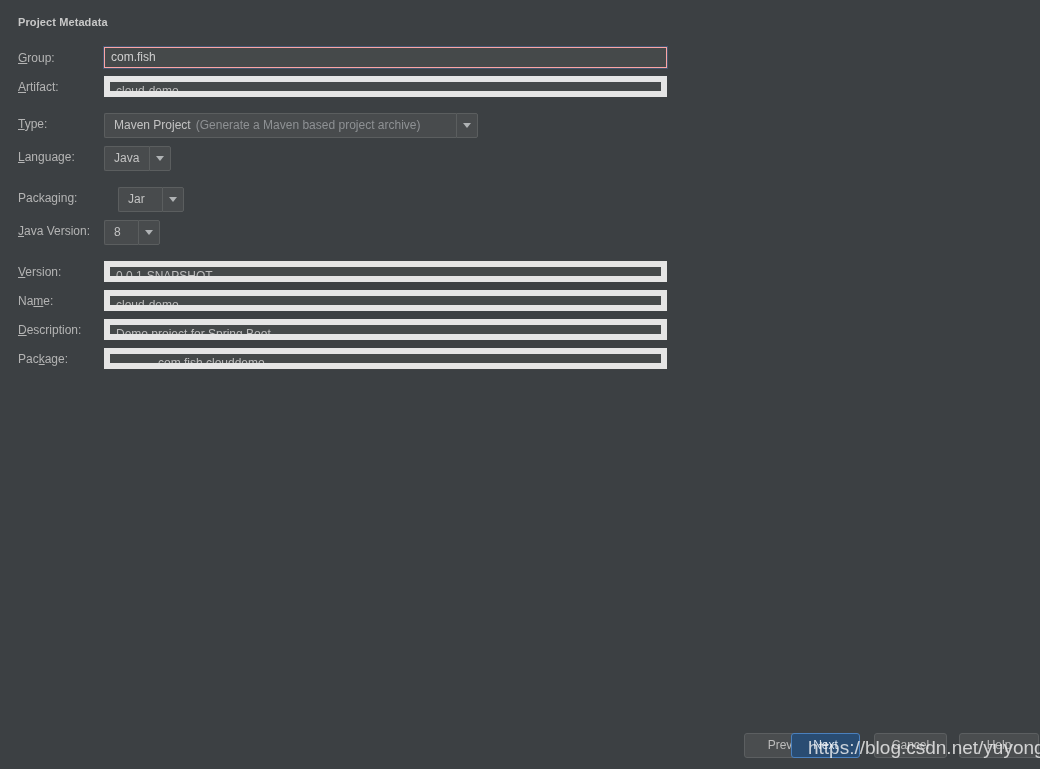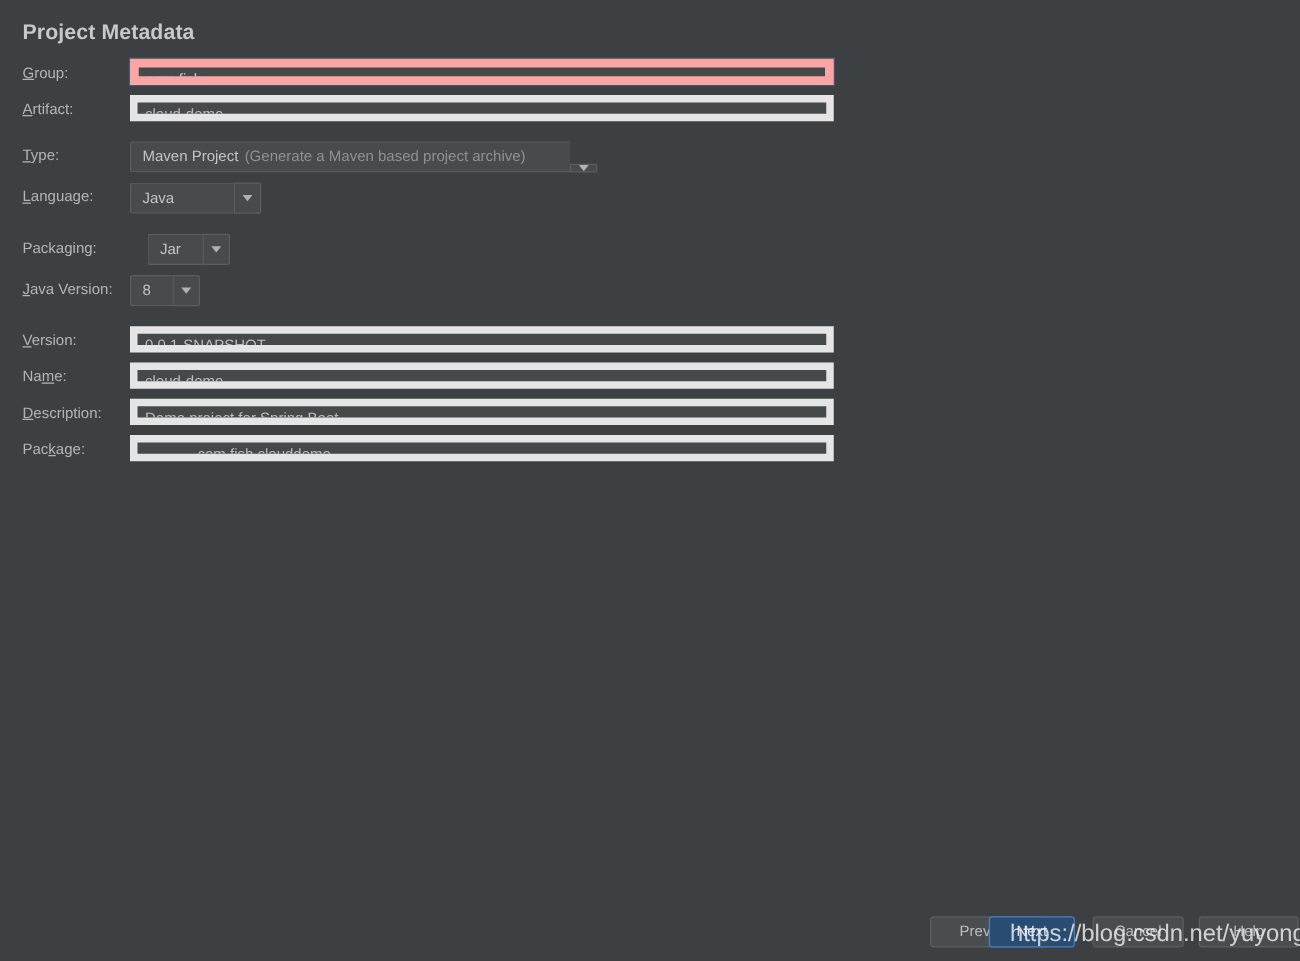--- a/index.html
+++ b/index.html
@@ -23,21 +23,21 @@
     left: 0; top: 0;
     width: 1040px;
     height: 769px;
   }
 
   .section-title {
     position: absolute;
     left: 18px;
     top: 16px;
     font-weight: bold;
-    font-size: 17px;
+    font-size: 11px;
     color: #c8c8c8;
     letter-spacing: 0.1px;
   }
 
   
   .row {
     position: absolute;
     left: 0;
     height: 22px;
   }
@@ -67,21 +67,21 @@
     color: #bdbdbd;
     font-size: 12px;
     line-height: 19px;
     padding: 0 0 0 6px;
     white-space: nowrap;
     overflow: hidden;
   }
   .tfield.wide { width: 563px; }
   .tfield.focused {
     background: #45494a;
-    border: 7px solid #fca5a5;
+    border: 1px solid #fca5a5;
     box-shadow: 0 0 0 1px rgba(77,132,200,0.35);
     color: #cfcfcf;
   }
 
   
   .combo {
     position: absolute;
     left: 104px;
     height: 25px;
     box-sizing: border-box;
@@ -176,31 +176,31 @@
     <div class="tfield wide focused" style="top:0;">com.fish</div>
   </div>
 
   <div class="row" style="top:76px;">
     <div class="lbl"><u>A</u>rtifact:</div>
     <div class="tfield wide" style="top:0;">cloud-demo</div>
   </div>
 
   <div class="row" style="top:113px;">
     <div class="lbl"><u>T</u>ype:</div>
-    <div class="combo" style="width:374px;align-items:flex-end;">
+    <div class="combo" style="width:374px;">
       <div class="cval"><span>Maven Project</span><span class="dim" style="margin-left:5px;">(Generate a Maven based project archive)</span></div>
       <div class="carrow">
           <i></i>
         </div>
     </div>
   </div>
 
   <div class="row" style="top:146px;">
     <div class="lbl"><u>L</u>anguage:</div>
-    <div class="combo" style="width:105px;">
+    <div class="combo" style="width:67px;">
       <div class="cval">Java</div>
       <div class="carrow">
           <i></i>
         </div>
     </div>
   </div>
 
   <div class="row" style="top:187px;">
     <div class="lbl">Packa<u>g</u>ing:</div>
     <div class="combo" style="width:66px;margin-left:14px;">

